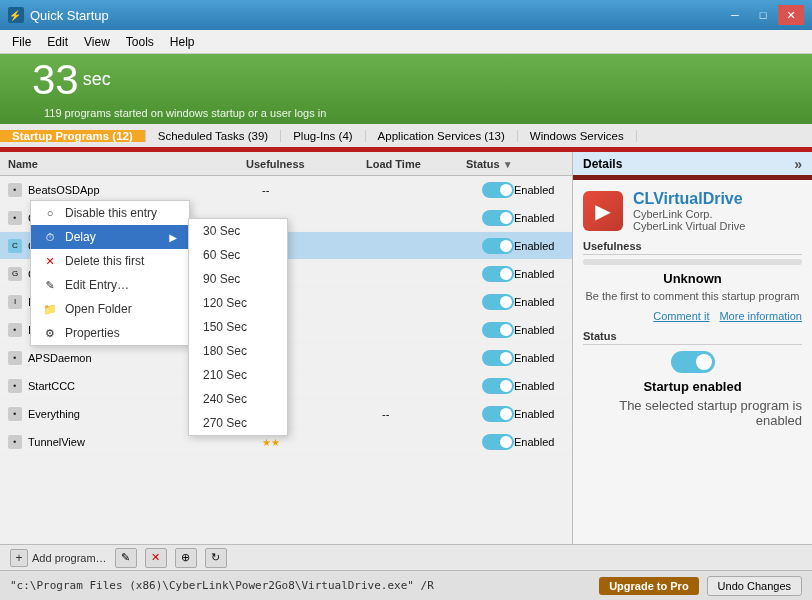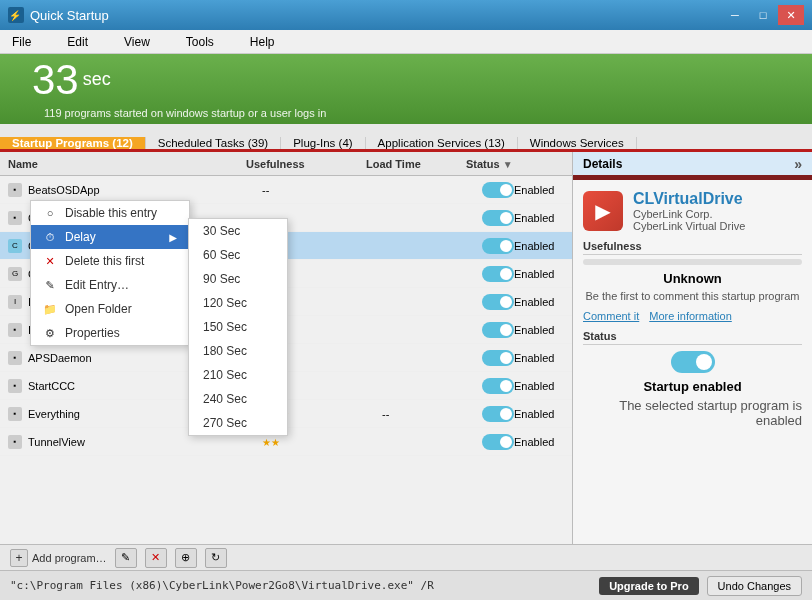--- a/index.html
+++ b/index.html
@@ -23,21 +23,20 @@
     .title-bar-btn.close { background: #d9534f; }
 
     
     .menu-bar {
       background: #f0f0f0;
       height: 24px;
       display: flex;
       align-items: center;
       border-bottom: 1px solid #ccc;
       padding: 0 4px;
-      gap: 20px;
     }
     .menu-item {
       padding: 2px 8px;
       cursor: pointer;
       font-size: 12px;
       color: #000;
     }
 
     
     .header {
@@ -49,22 +48,22 @@
       color: white;
     }
     .header-time { font-size: 42px; font-weight: 300; line-height: 1; }
     .header-sec { font-size: 18px; font-weight: 300; margin-left: 4px; vertical-align: top; padding-top: 10px; display: inline-block; }
     .header-info { margin-left: 12px; font-size: 11px; opacity: 0.9; padding-top: 6px; }
 
     
     .tab-bar {
       background: #e8e8e8;
       display: flex;
-      align-items: flex-end;
-      border-bottom: 3px solid #b91c1c;
+      align-items: center;
+      border-bottom: 5px solid #b91c1c;
       height: 28px;
     }
     .tab {
       padding: 0 12px;
       display: flex;
       align-items: center;
       cursor: pointer;
       font-size: 11.5px;
       border-right: 1px solid #ccc;
       white-space: nowrap;
@@ -166,21 +165,21 @@
       display: flex; align-items: center; justify-content: center;
       color: white; font-size: 20px;
     }
     .app-name-large { font-size: 16px; font-weight: 600; color: #2980b9; }
     .app-company { font-size: 11px; color: #555; }
     .app-product { font-size: 11px; color: #555; }
     .section-label { font-size: 11px; font-weight: 600; color: #333; margin: 8px 0 4px; border-bottom: 1px solid #ccc; padding-bottom: 2px; }
     .usefulness-bar { height: 6px; background: #ddd; border-radius: 3px; margin-bottom: 6px; }
     .unknown-text { font-size: 13px; font-weight: 600; text-align: center; margin: 6px 0 4px; }
     .comment-text { font-size: 11px; text-align: center; color: #555; margin-bottom: 8px; }
-    .links-row { display: flex; gap: 10px; justify-content: flex-start; margin-bottom: 8px; }
+    .links-row { display: flex; gap: 10px; justify-content: flex-end; margin-bottom: 8px; }
     .link-text { font-size: 11px; color: #2980b9; cursor: pointer; text-decoration: underline; }
     .status-toggle-large {
       width: 44px; height: 22px;
       background: #5bc0de;
       border-radius: 11px;
       position: relative;
       margin: 6px auto;
       display: block;
     }
     .status-toggle-large::after {
@@ -215,21 +214,21 @@
       background: #e0e0e0;
       border-top: 1px solid #bbb;
       display: flex;
       align-items: center;
       justify-content: space-between;
       padding: 0 10px;
     }
     .status-path { font-size: 11px; color: #333; font-family: monospace; }
     .status-right { display: flex; gap: 8px; align-items: center; }
     .upgrade-btn {
-      background: #404040;
+      background: #a16207;
       color: white;
       border: none;
       padding: 3px 10px;
       font-size: 11px;
       font-weight: 600;
       border-radius: 3px;
       cursor: pointer;
     }
     .undo-btn {
       background: #e8e8e8;

